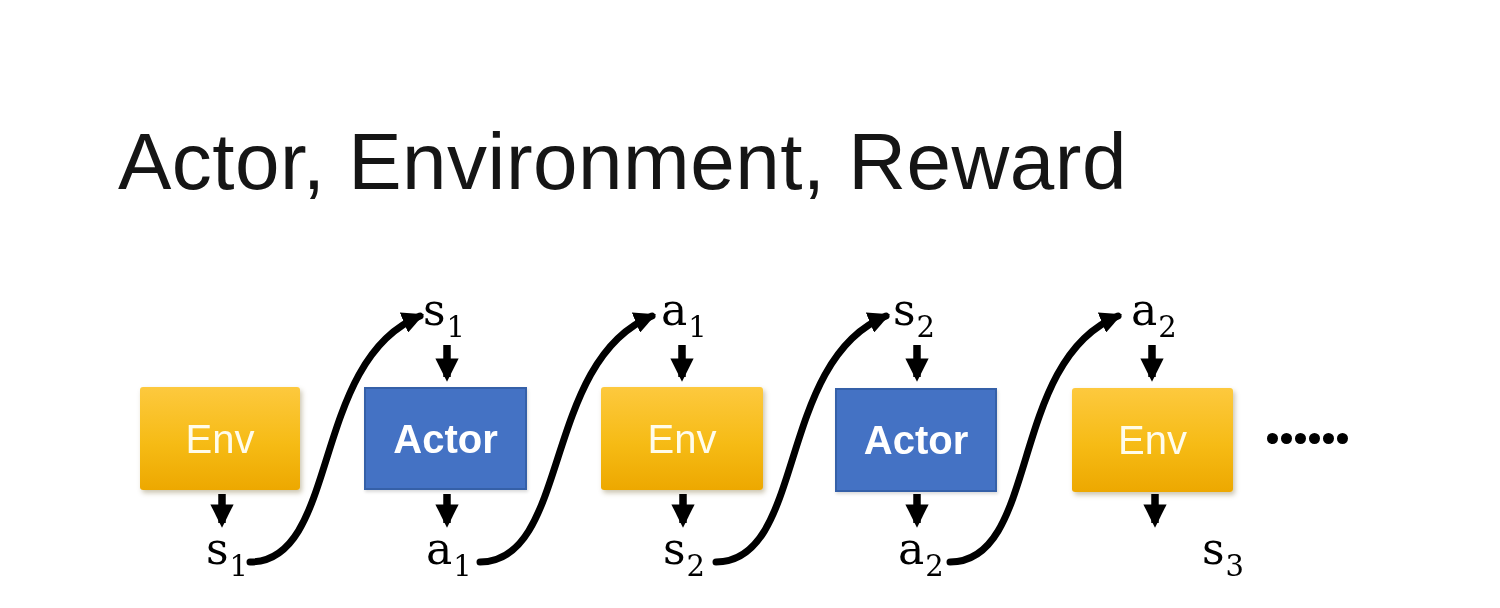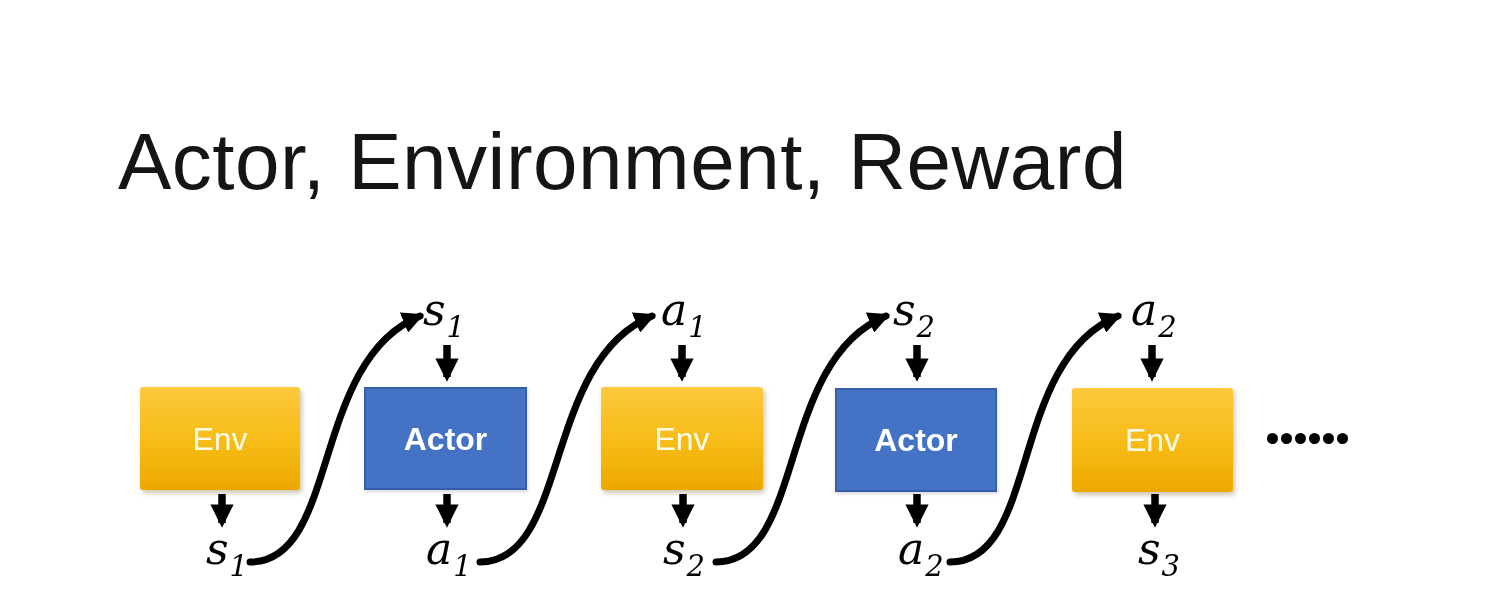--- a/index.html
+++ b/index.html
@@ -16,21 +16,21 @@
     font-size:80px;
     font-weight:300;
     letter-spacing:0.5px;
     color:var(--title_text,#151515);
     white-space:nowrap;
     line-height:1.0;
   }
   .box{
     position:absolute;
     display:flex;align-items:center;justify-content:center;
-    font-size:32px;
+    font-size:40px;
     line-height:1;
     box-sizing:border-box;
   }
   .box.env{
     background:linear-gradient(180deg,var(--env_top,#fdc93e) 0%,#f6bb15 55%,var(--env_bottom,#eda800) 100%);
     color:var(--env_text,#fffceb);
     border-radius:3px;
     box-shadow:2px 3px 5px rgba(110,90,30,0.35);
   }
   .box.actor{
@@ -40,21 +40,20 @@
     box-shadow:1px 2px 3px rgba(0,0,0,0.15);
     font-weight:bold;
   }
   .arrows{
     position:absolute;left:0;top:0;width:1500px;height:608px;
     pointer-events:none;
   }
   .mlabel{
     position:absolute;
     font-family:"DejaVu Serif",serif;
-    font-style:italic;
     color:#000;
     line-height:44px;
     height:44px;
     white-space:nowrap;
   }
   .mlabel .base{font-size:44px;}
   .mlabel .sub{font-size:29px;vertical-align:-12px;margin-left:1px;}
   .dots{
     position:absolute;
     left:1267px;top:433px;
@@ -134,21 +133,21 @@
   </div>
   <div class="mlabel" style="left:426px;top:527px">
     <span class="base">a</span><span class="sub">1</span>
   </div>
   <div class="mlabel" style="left:663px;top:527px">
     <span class="base">s</span><span class="sub">2</span>
   </div>
   <div class="mlabel" style="left:898px;top:527px">
     <span class="base">a</span><span class="sub">2</span>
   </div>
-  <div class="mlabel" style="left:1138px;top:527px">
+  <div class="mlabel" style="left:1202px;top:527px">
     <span class="base">s</span><span class="sub">3</span>
   </div>
 
   <div class="dots">
       <span class="dot"></span>
       <span class="dot"></span>
       <span class="dot"></span>
       <span class="dot"></span>
       <span class="dot"></span>
       <span class="dot"></span>

